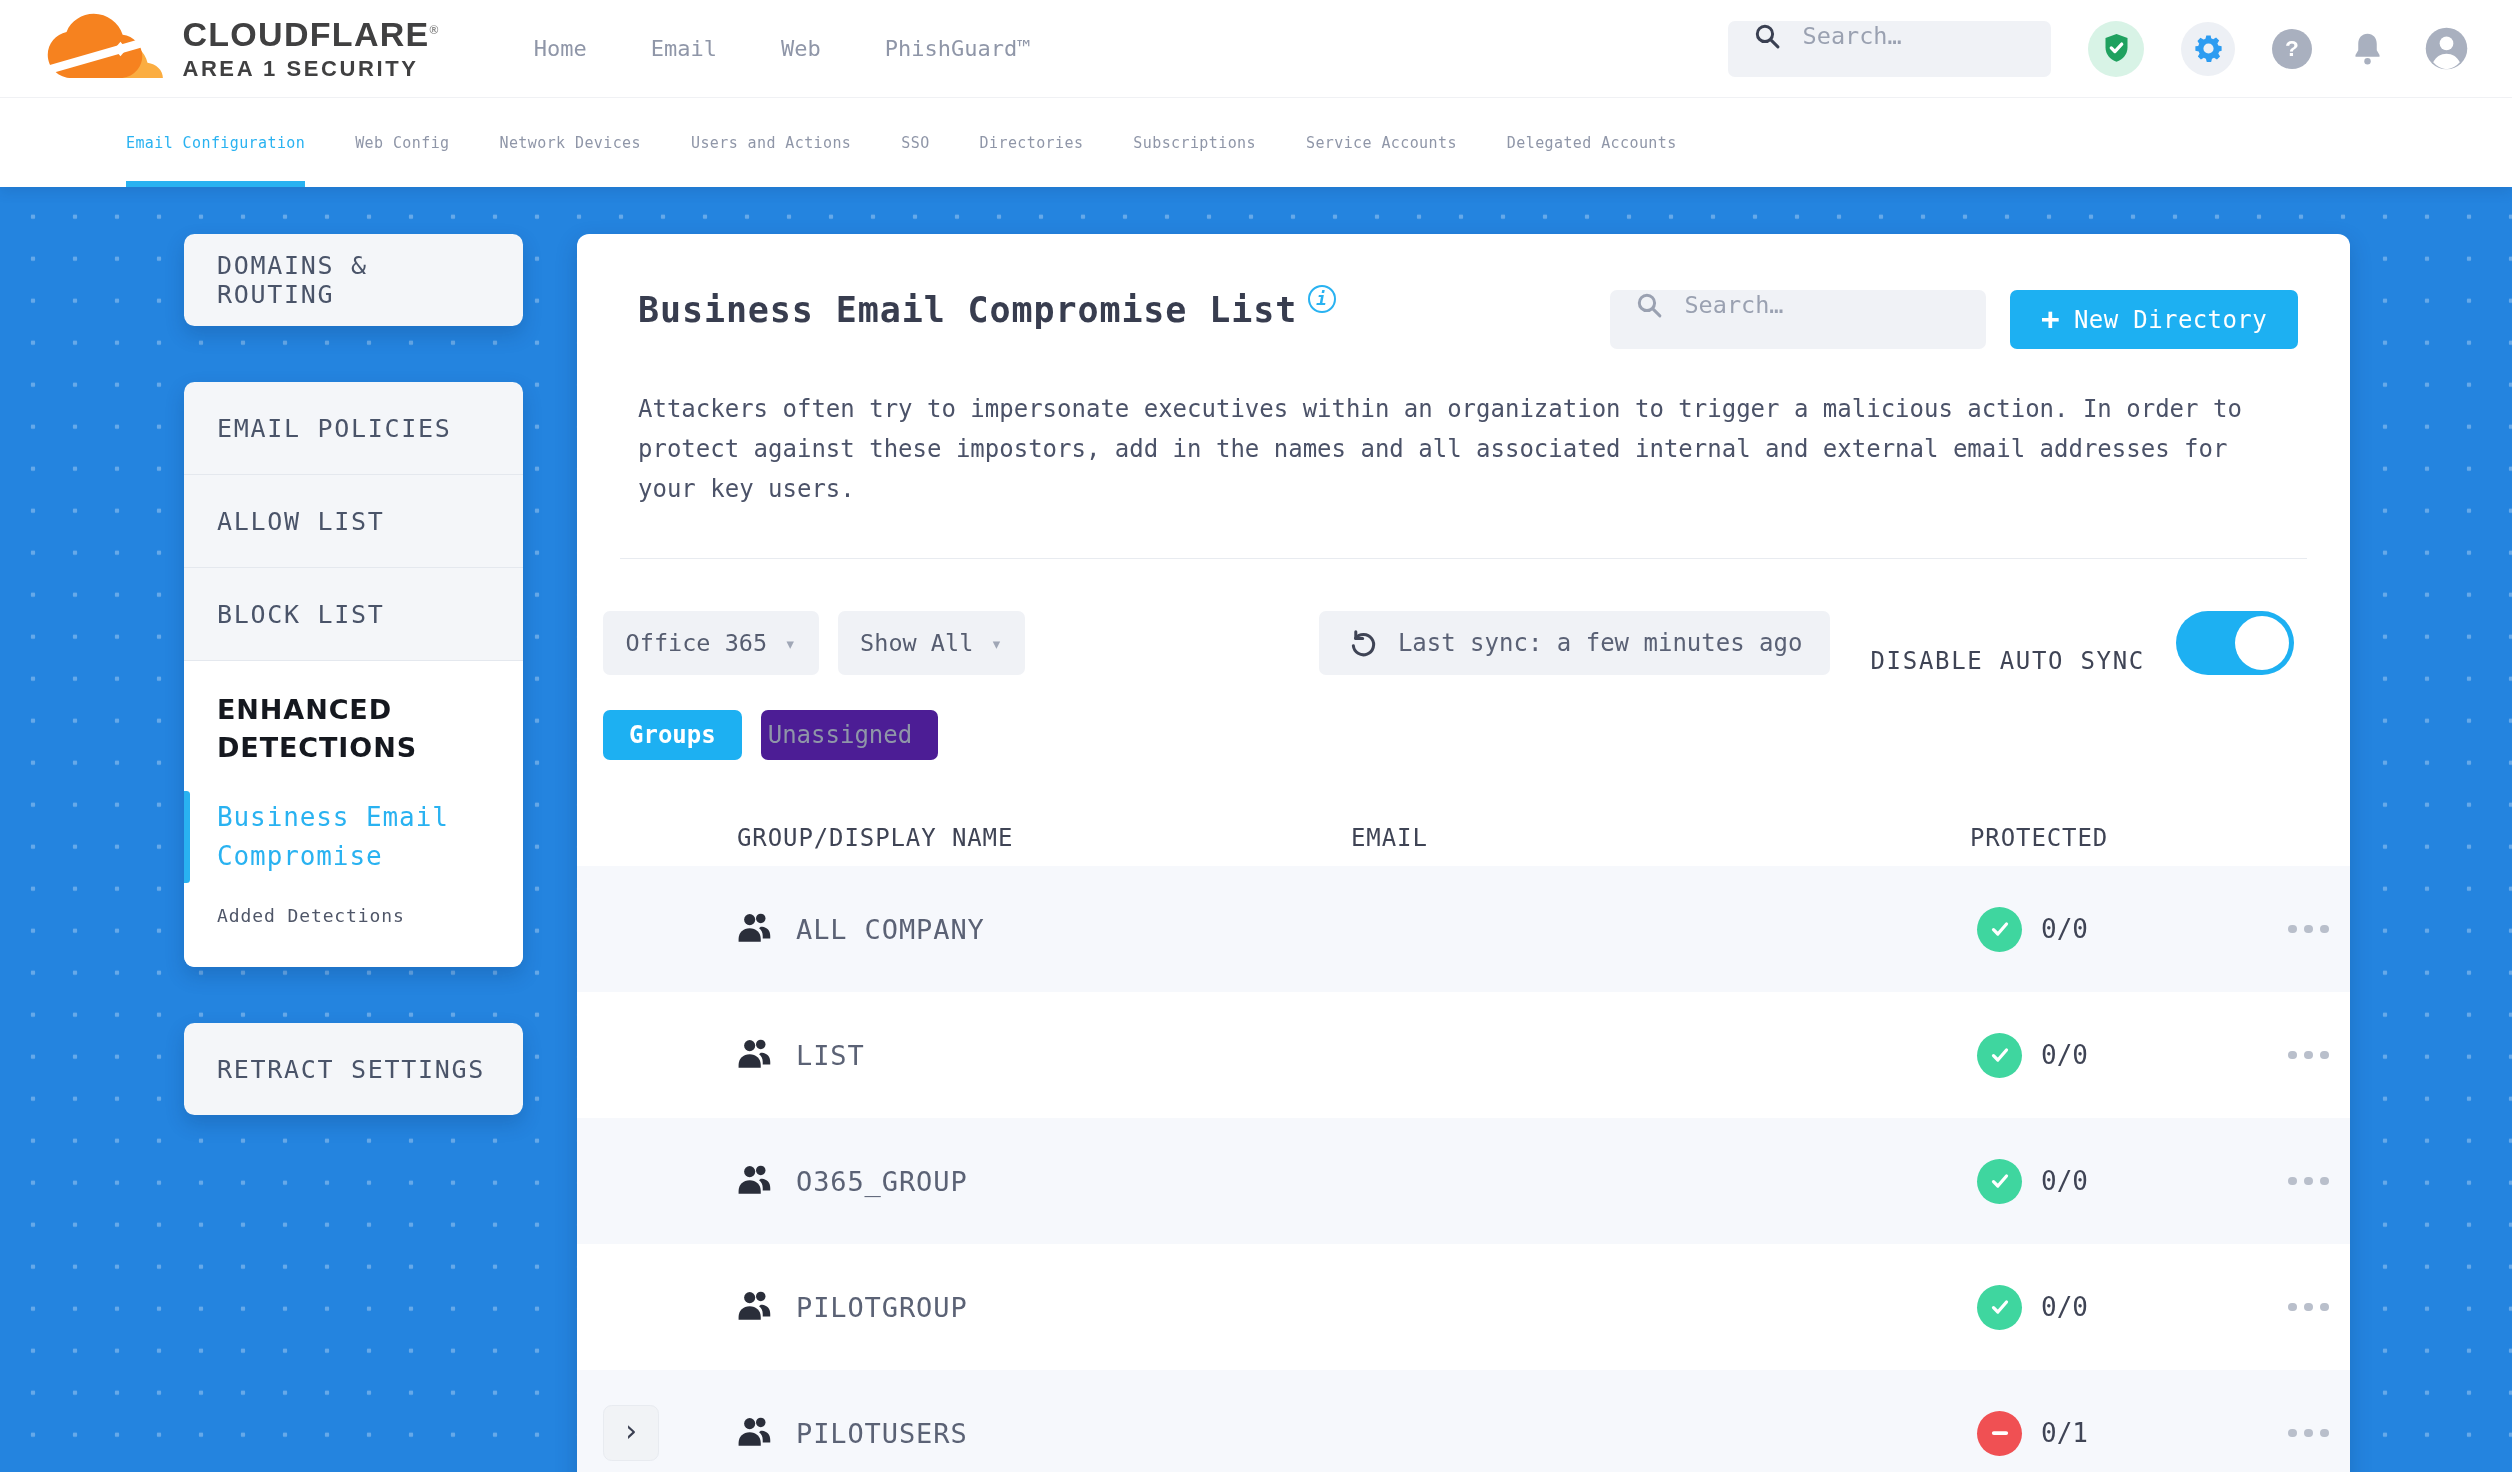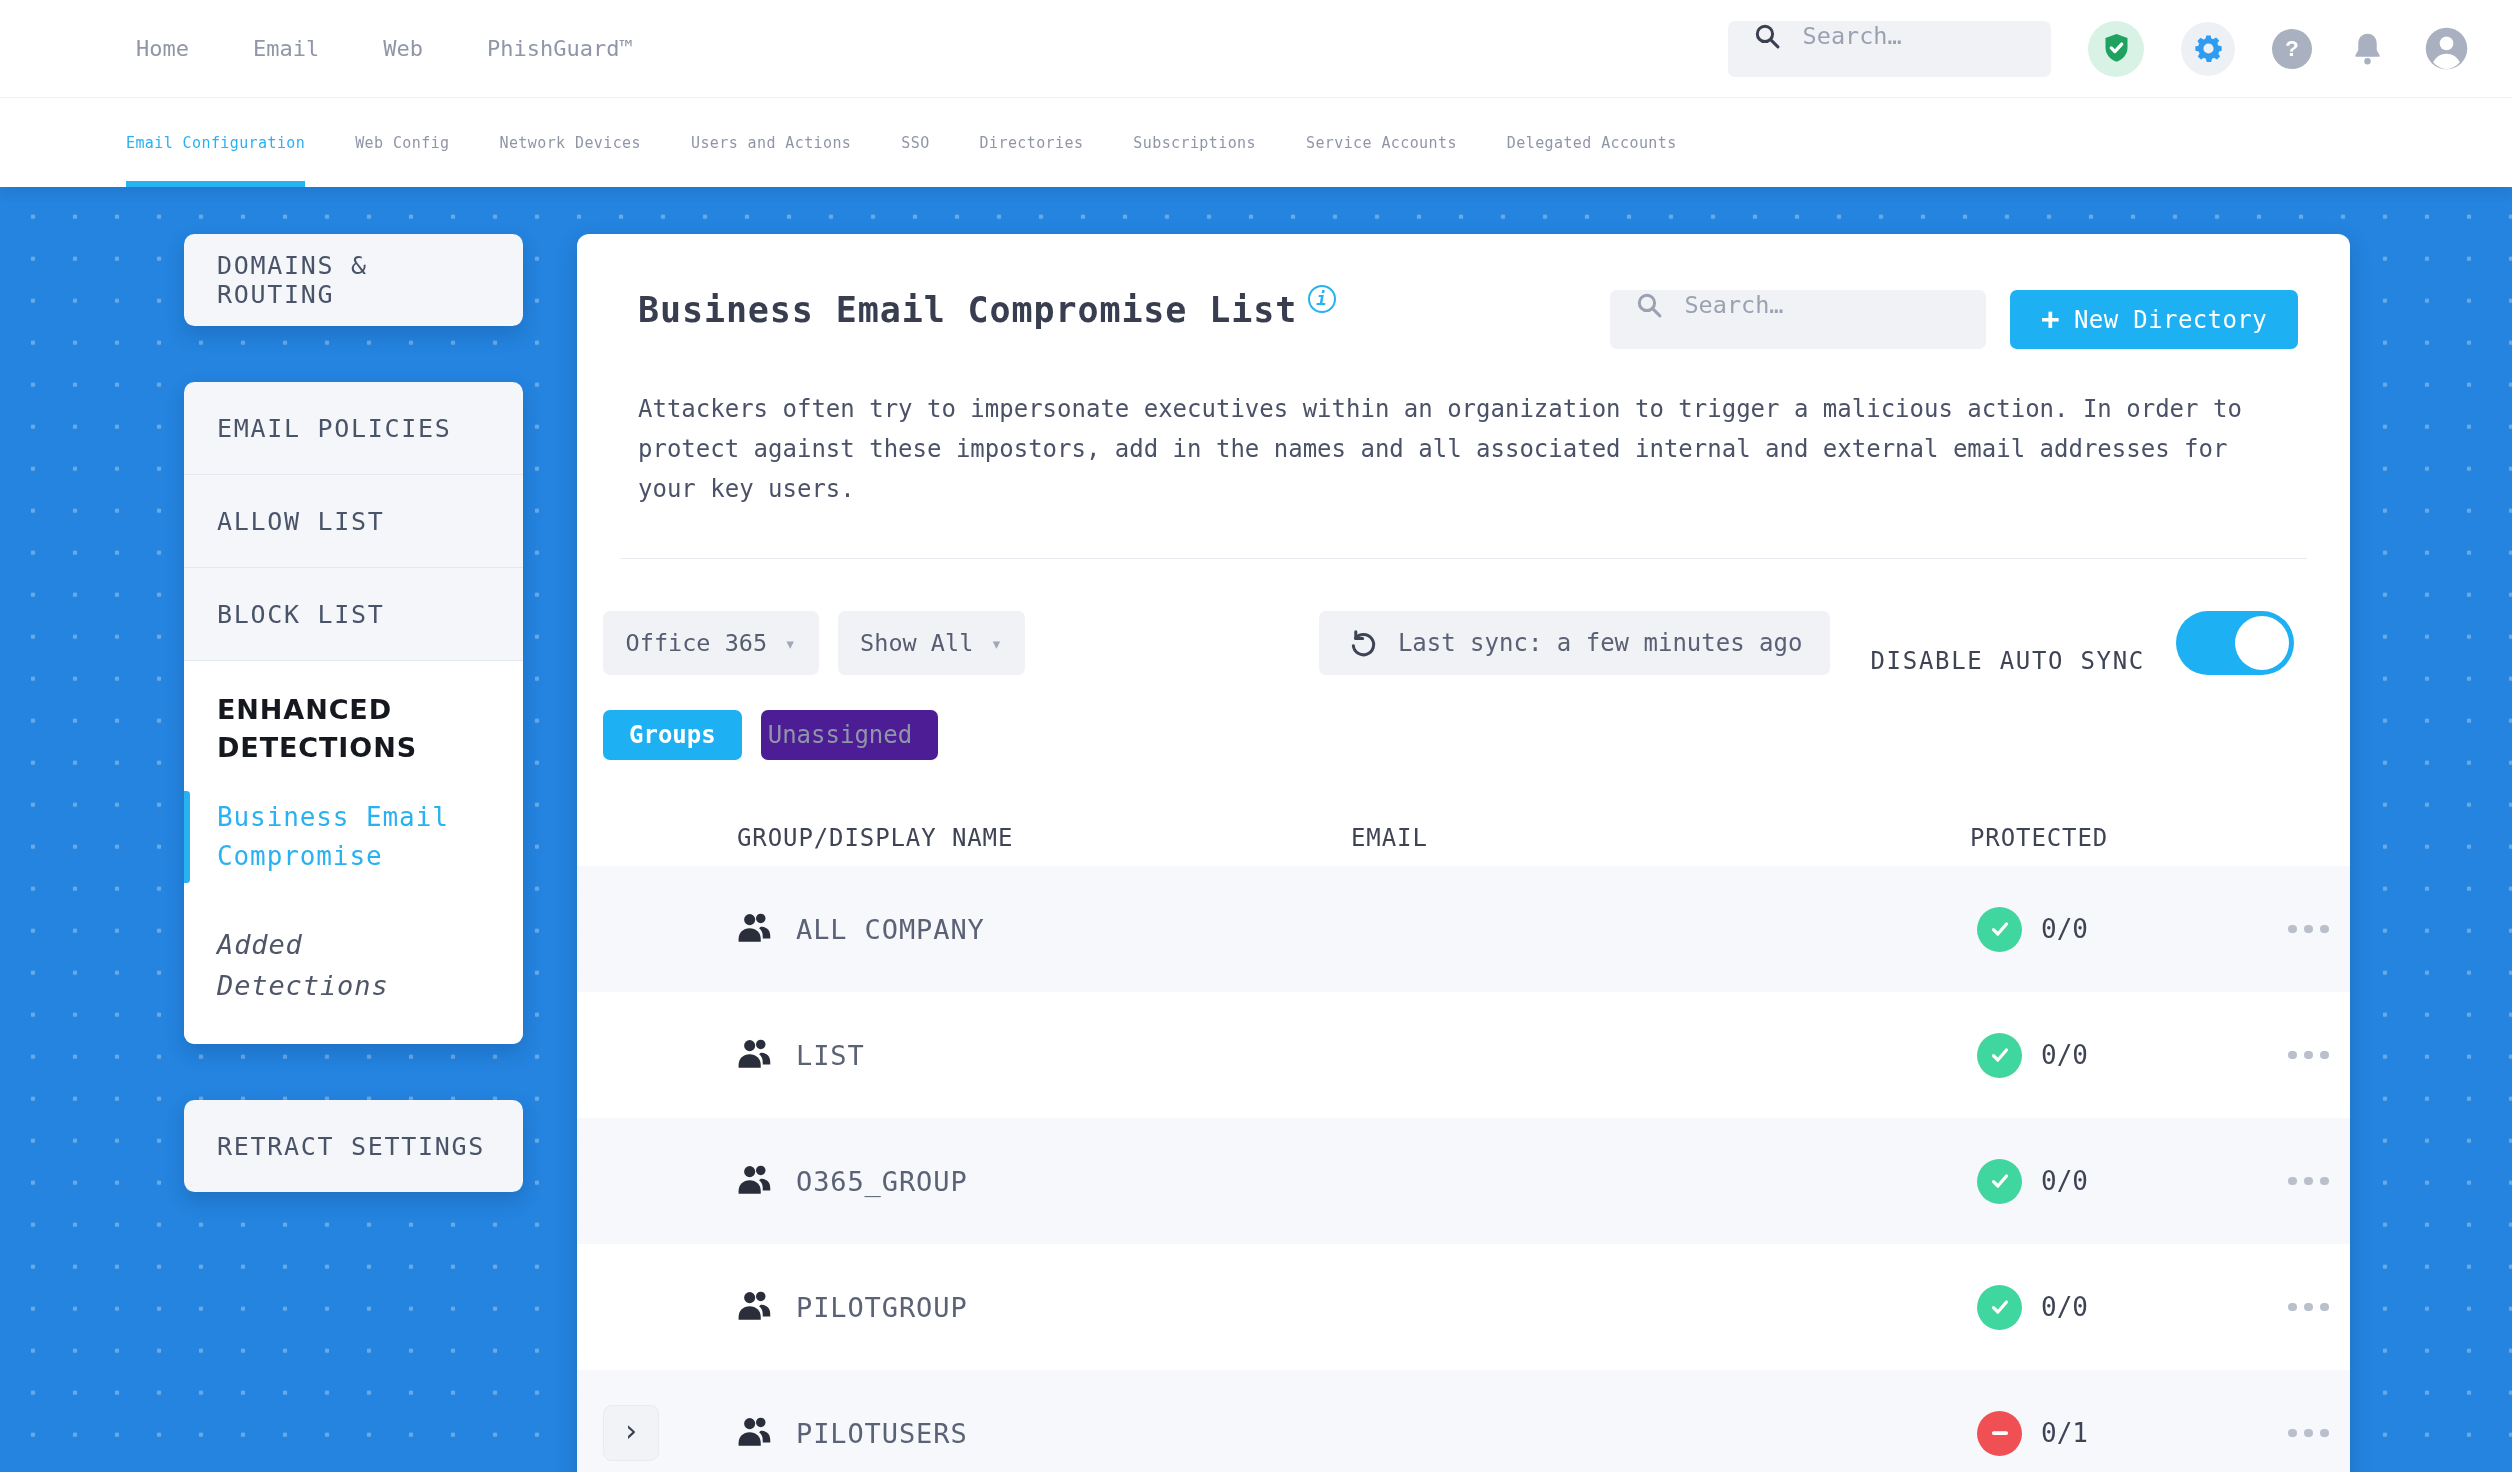--- a/index.html
+++ b/index.html
@@ -77,21 +77,21 @@
   .side-active-title {
     font-family:"DejaVu Sans",sans-serif; font-weight:bold; font-size:27px;
     color:#15181f; line-height:1.42; letter-spacing:0.9px;
   }
   .side-sublink { position:relative; margin-top:31px; font-size:26px; line-height:1.5; letter-spacing:0.9px; cursor:pointer; }
   .side-sublink.current { color:#29b2f1; }
   .side-sublink.current::before {
     content:""; position:absolute; left:-33px; top:-7px; bottom:-7px; width:6px;
     background:#29b2f1; border-radius:0 3.5px 3.5px 0;
   }
-  .side-sublink.muted { color:#4f5668; margin-top:49px; font-size:27px;font-style:italic; }
+  .side-sublink.muted { color:#4f5668; margin-top:26px; font-size:18px; }
 
   
   .main-card {
     width:1773px; margin-left:54px; background:#fff; border-radius:12px;
     box-shadow:0 8.7px 21px rgba(8,40,90,.22); height:1304px; overflow:hidden; flex:0 0 auto;
   }
   .card-head { display:flex; align-items:flex-start; padding:56px 52px 0 61px; height:115px; }
   .page-title { display:flex; gap:10.4px; }
   .page-title h1 {
     margin:0; font-size:35px; font-weight:bold; color:#383d4f; letter-spacing:0.9px;
@@ -170,20 +170,32 @@
   .status-dot.bad { background:#f05053; }
   .status-dot svg { width:26px; height:26px; }
   .count { font-size:26px; color:#3f4455; }
   .dots-btn { display:flex; gap:7px; justify-content:center; cursor:pointer; }
   .dots-btn i { width:8.7px; height:8.7px; border-radius:50%; background:#b9bfcb; display:block; }
 </style>
 </head>
 <body>
 
 <header class="topbar">
+  <div class="brand">
+    <svg class="cloud-logo" viewBox="0 0 100 66">
+      <path fill="#FBAD41" d="M66 28c10 0 18.4 7 20.3 16.4C93.6 45.4 99 50.6 99 57H64z"></path>
+      <path fill="#F6821F" d="M24 57C12.9 57 4 48.4 4 37.7 4 28.5 10.7 20.8 19.5 18.9 23.2 9.8 32.3 4 42 4c11 0 20.6 7.2 23.8 17.3C74.8 22.4 82 29.8 82 38.8 82 48.9 73.8 57 63.7 57z"></path>
+      <rect x="-8" y="37" width="92" height="7" rx="3.5" fill="#fff" transform="rotate(-16 38 40)"></rect>
+      <path fill="#fff" d="M59 33l5-6 5 6-5 6z"></path>
+    </svg>
+    <div class="brand-text">
+      <div class="brand-name"><span>CLOUDFLARE</span><sup>®</sup></div>
+      <div class="brand-sub">AREA 1 SECURITY</div>
+    </div>
+  </div>
 
   <nav class="top-nav">
       <div class="top-nav-item">Home</div>
       <div class="top-nav-item">Email</div>
       <div class="top-nav-item">Web</div>
       <div class="top-nav-item">PhishGuard™</div>
     </nav>
 
   <div class="top-right">
     <div class="searchbox">

